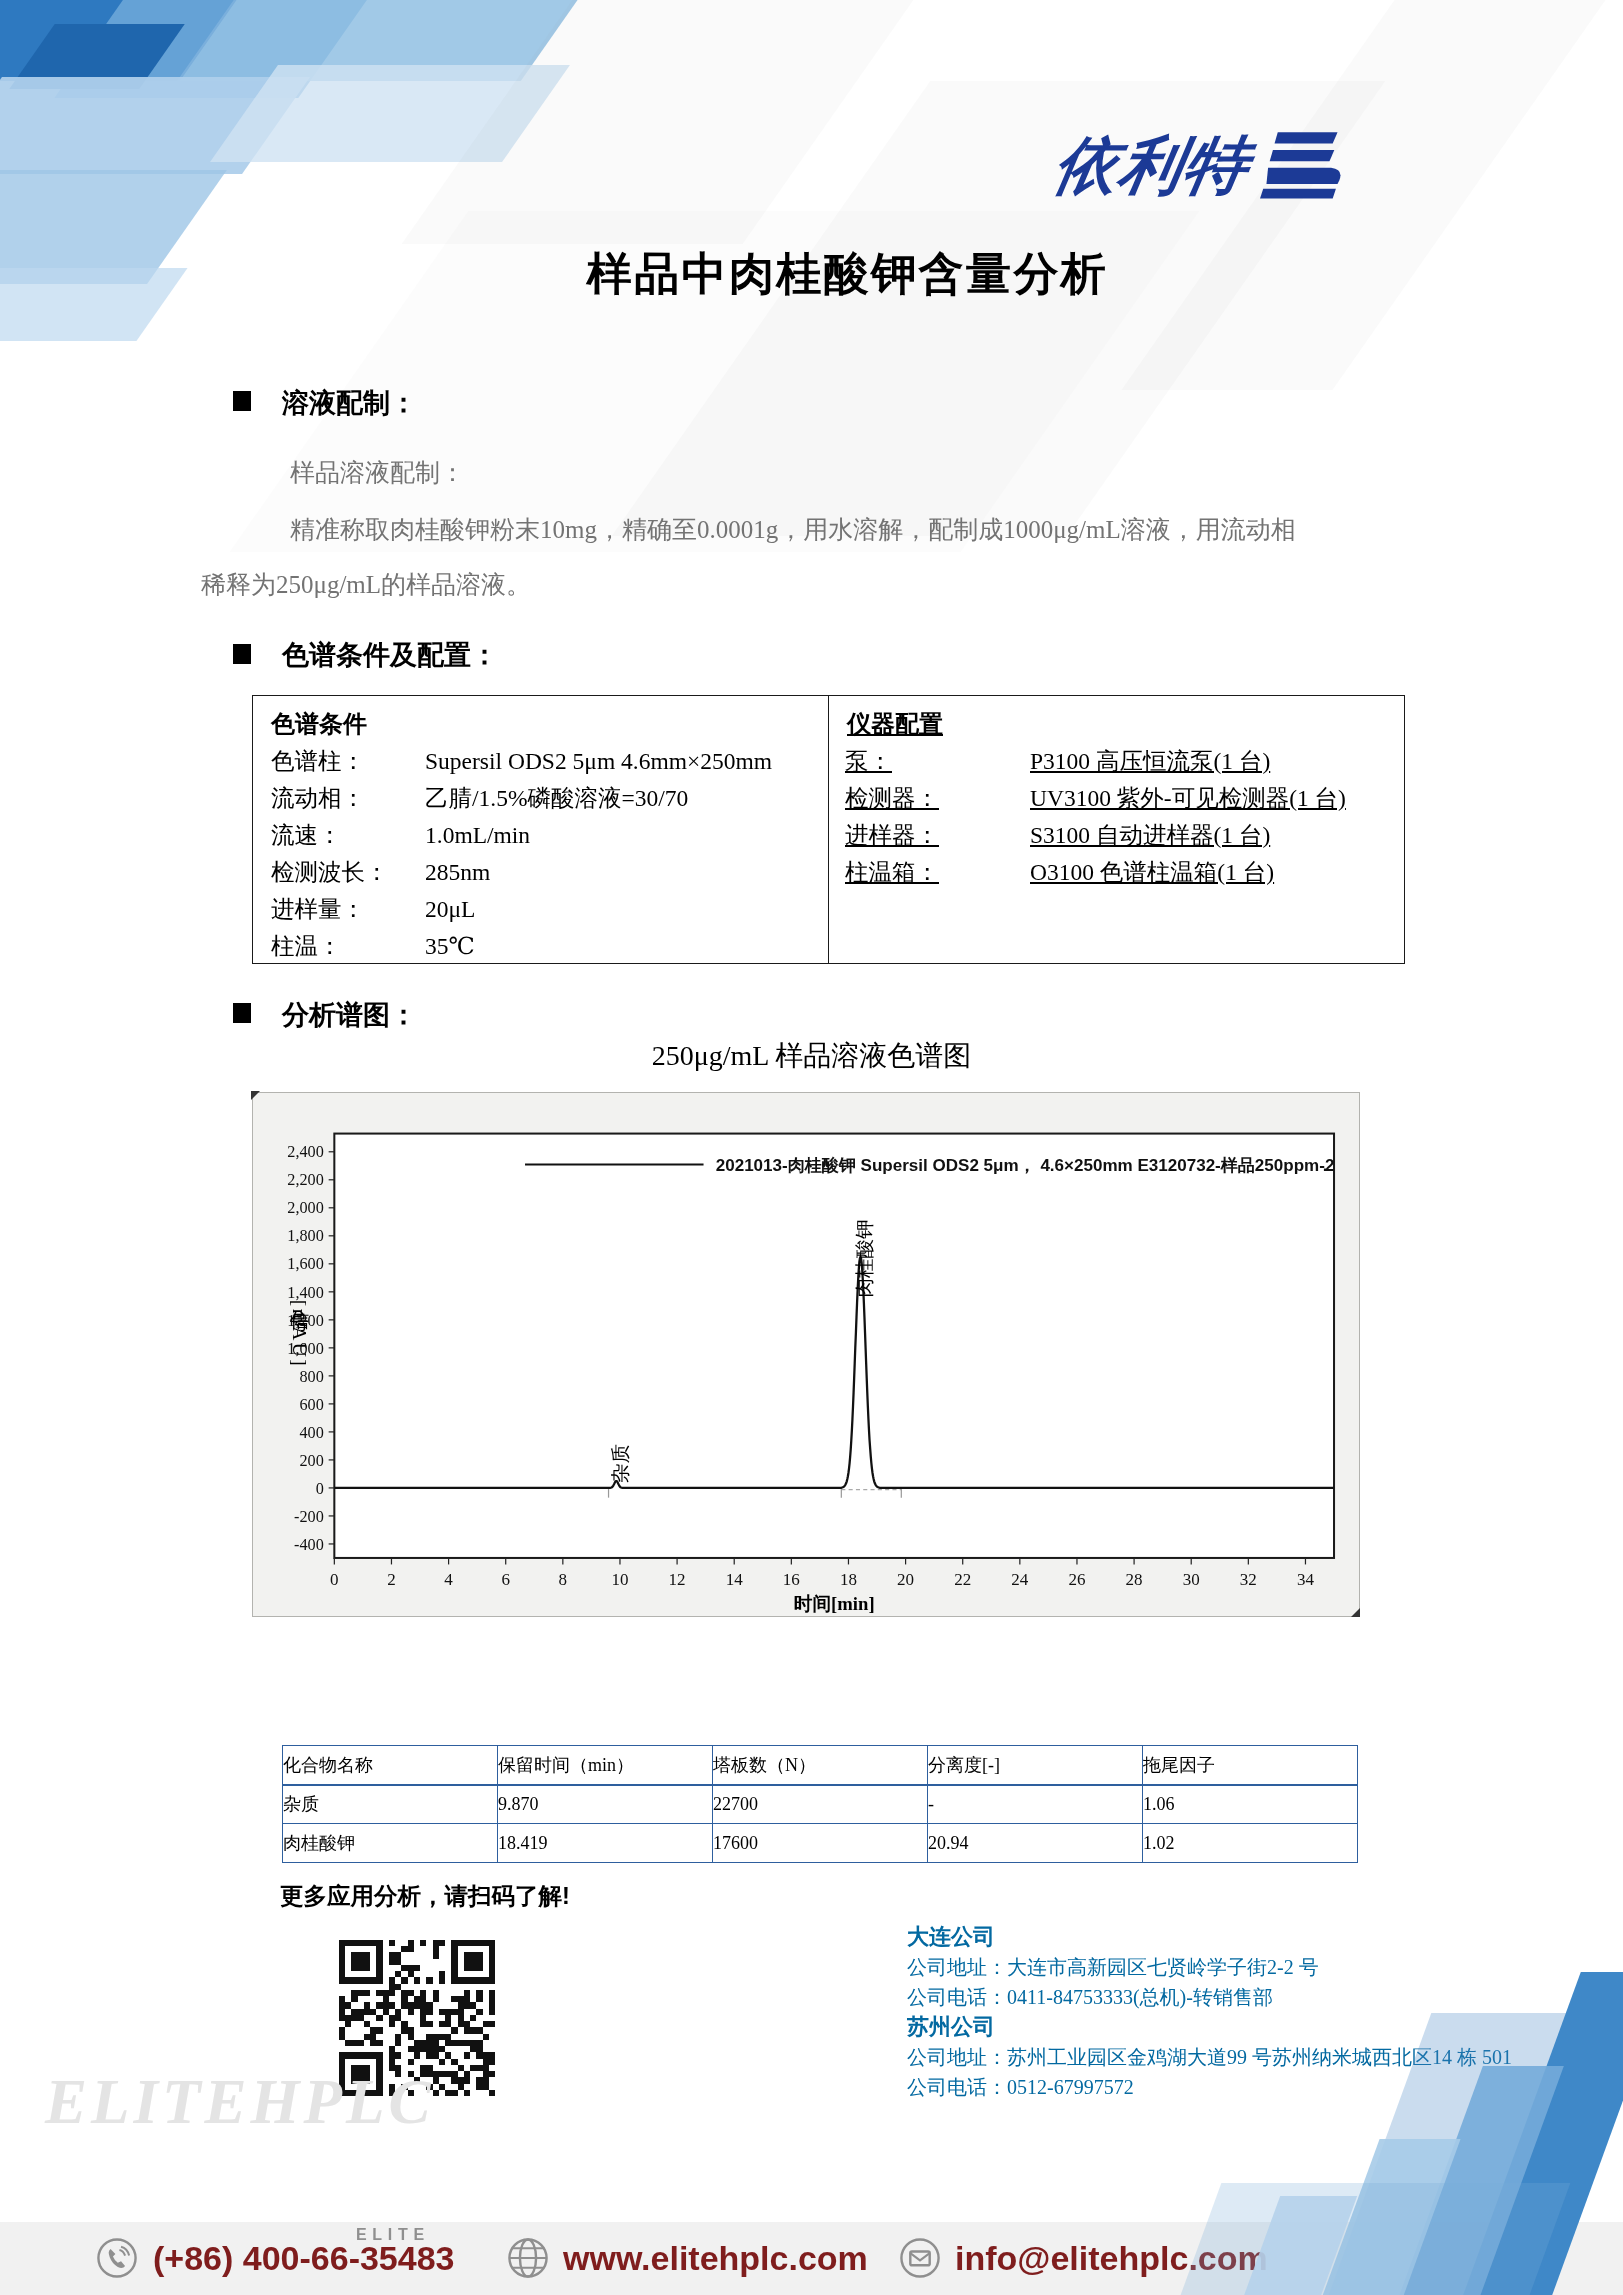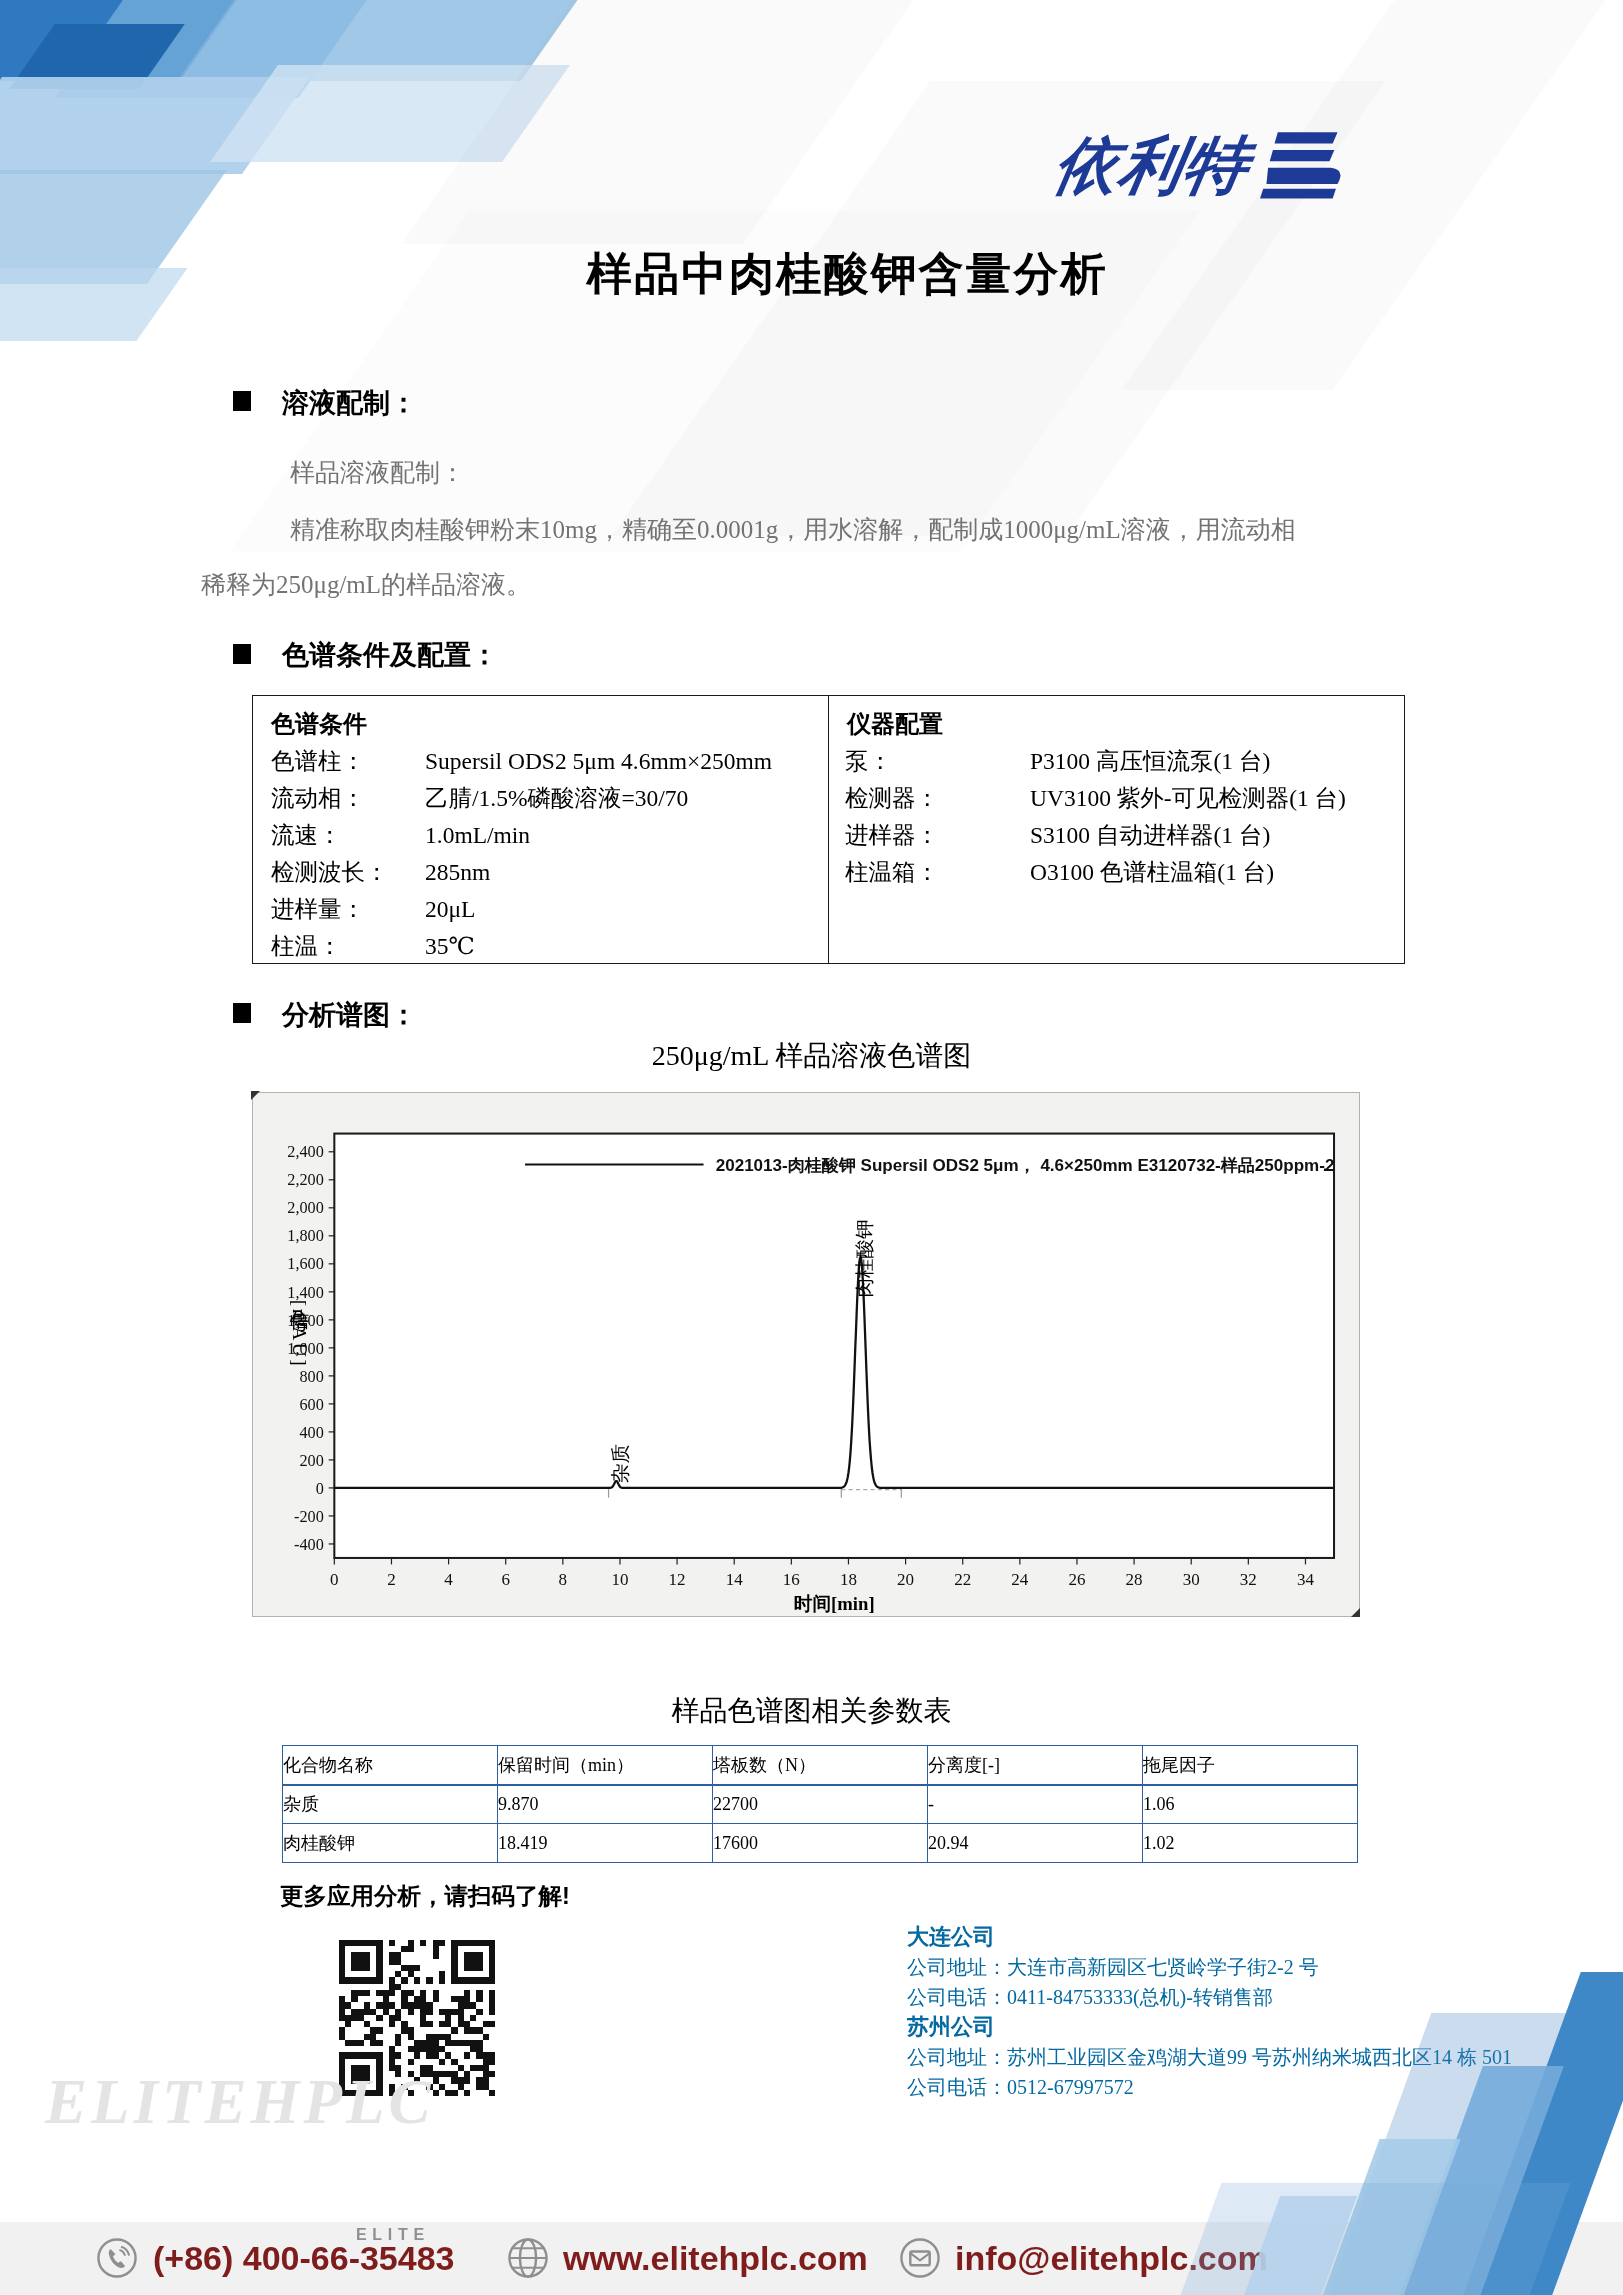--- a/index.html
+++ b/index.html
@@ -22,21 +22,21 @@
 
   .bullet { position:absolute; width:18px; height:19.5px; background:#000; }
   .sec-heading { position:absolute; font-size:27px; font-weight:bold; color:#000; }
   .body-line { position:absolute; font-size:25px; color:#737373; }
 
   
   .cond-table { position:absolute; left:252px; top:695px; width:1153px; height:269px;
                 border:1.6px solid #1a1a1a; display:flex; background:transparent; }
   .cond-col { padding-top:9.7px; }
   .cond-left { width:576px; border-right:1.6px solid #1a1a1a; }
-  .cond-right { flex:1; }
+  .cond-right { flex:1;text-decoration:underline; }
   .cond-header { font-size:24px; font-weight:bold; margin-left:18px; height:37px; line-height:37px; }
   .cond-row { height:37px; line-height:37px; font-size:23.5px; display:flex; }
   .cond-left .cond-label { width:154px; margin-left:18px; }
   .cond-right .cond-label { width:185px; margin-left:16px; }
 
   
   .chart-title { position:absolute; left:0; top:1037px; width:1623px; text-align:center; font-size:28px; color:#000; }
   .chart-box { position:absolute; left:252px; top:1092px; width:1108px; height:525px;
                background:#f2f2f0; border:0.8px solid #b3b3af; }
   .corner-mark { position:absolute; width:0; height:0; }
@@ -251,21 +251,20 @@
         <text transform="rotate(-90 761.3840000000001 251.89438943894385)" x="761.3840000000001" y="251.89438943894385" class="peak-label">肉桂酸钾</text>
         <line x1="335" y1="88" x2="555" y2="88" stroke="#111" stroke-width="2.5"></line>
         <text x="570" y="96" class="legend">2021013-肉桂酸钾  Supersil ODS2 5μm， 4.6×250mm  E3120732-样品250ppm-2</text>
         <text x="1318" y="96" class="legend">.</text>
       </svg>
   </div>
   <div class="corner-mark cm-tl"></div>
   <div class="corner-mark cm-br"></div>
   <div class="ylabel-vert">信号[mAU]</div>
 
-  <div class="param-title">样品色谱图相关参数表</div>
   <table class="param-table">
     <tbody>
         <tr class="head">
       <td style="width:20%;">化合物名称</td>
       <td style="width:20%;">保留时间（min）</td>
       <td style="width:20%;">塔板数（N）</td>
       <td style="width:20%;">分离度[-]</td>
       <td style="width:20%;">拖尾因子</td>
     </tr>
     <tr>

